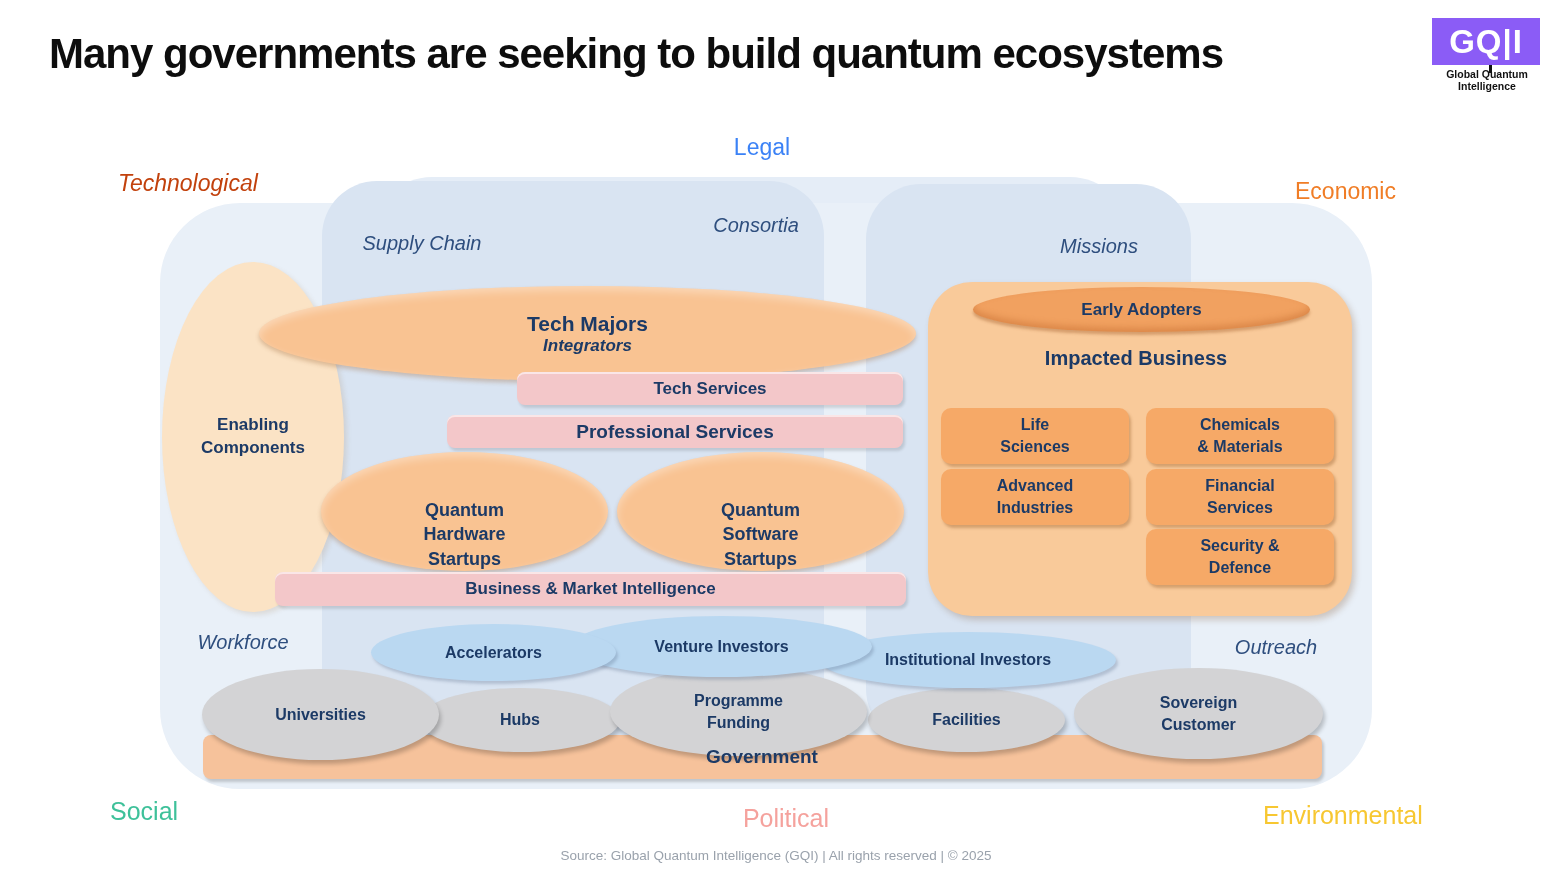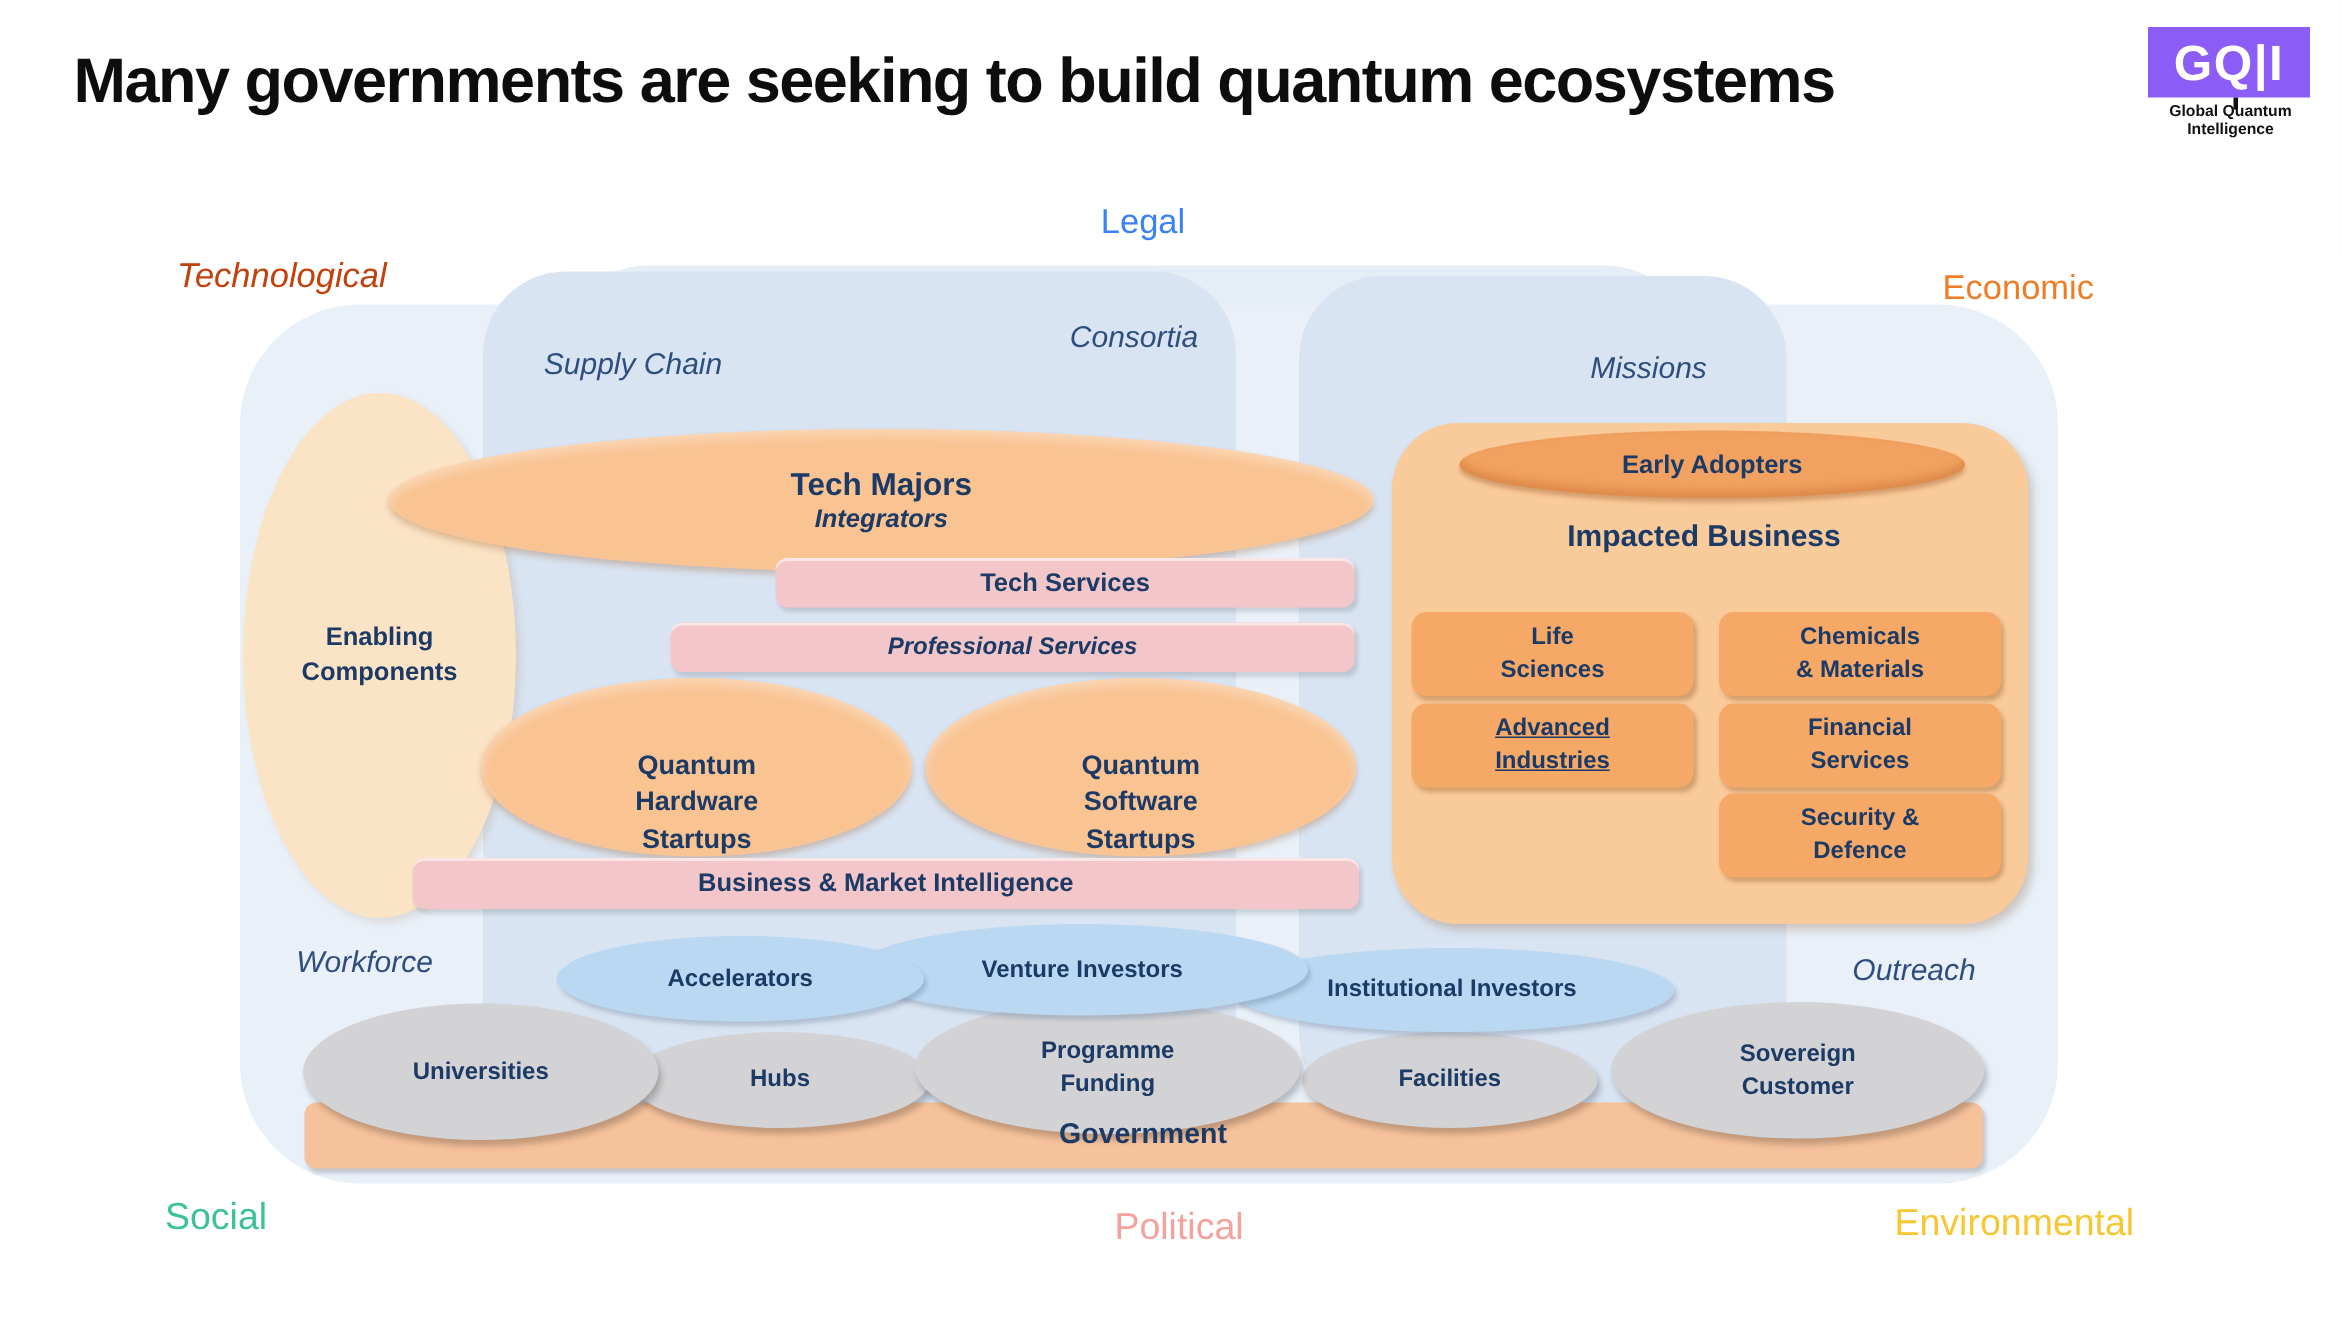--- a/index.html
+++ b/index.html
@@ -53,21 +53,21 @@
   <div class="abs ellipse oell" style="left:259px;top:286px;width:657px;height:95px;
        display:flex;flex-direction:column;align-items:center;justify-content:center;">
     <div class="navy" style="font-size:21px;">Tech Majors</div>
     <div class="navy" style="font-size:17px;font-style:italic;">Integrators</div>
   </div>
 
   <div class="abs rbar flexc" style="left:517px;top:372px;width:386px;height:33px;">
     <div class="navy" style="font-size:17px;">Tech Services</div>
   </div>
   <div class="abs rbar flexc" style="left:447px;top:415px;width:456px;height:33px;">
-    <div class="navy" style="font-size:16px;font-style:italic;">Professional Services</div>
+    <div class="navy" style="font-size:19px;">Professional Services</div>
   </div>
 
   <div class="abs ellipse oell flexc" style="left:321px;top:452px;width:287px;height:119px;">
     <div class="navy pre" style="font-size:18px;line-height:1.35;">Quantum
 Hardware
 Startups</div>
   </div>
   <div class="abs ellipse oell flexc" style="left:617px;top:452px;width:287px;height:119px;">
     <div class="navy pre" style="font-size:18px;line-height:1.35;">Quantum
 Software
@@ -88,21 +88,21 @@
 
   <div class="abs obox flexc" style="left:941px;top:408px;width:188px;height:56px;">
     <div class="navy pre" style="font-size:16px;line-height:1.35;">Life
 Sciences</div>
   </div>
   <div class="abs obox flexc" style="left:1146px;top:408px;width:188px;height:56px;">
     <div class="navy pre" style="font-size:16px;line-height:1.35;">Chemicals
 &amp; Materials</div>
   </div>
   <div class="abs obox flexc" style="left:941px;top:469px;width:188px;height:56px;">
-    <div class="navy pre" style="font-size:16px;line-height:1.35;text-decoration:underline;">Advanced
+    <div class="navy pre" style="font-size:16px;line-height:1.35;">Advanced
 Industries</div>
   </div>
   <div class="abs obox flexc" style="left:1146px;top:469px;width:188px;height:56px;">
     <div class="navy pre" style="font-size:16px;line-height:1.35;">Financial
 Services</div>
   </div>
   <div class="abs obox flexc" style="left:1146px;top:529px;width:188px;height:56px;">
     <div class="navy pre" style="font-size:16px;line-height:1.35;">Security &amp;
 Defence</div>
   </div>
@@ -140,14 +140,15 @@
     <div class="navy" style="font-size:16px;">Accelerators</div>
   </div>
 
   <div class="abs corner-label" style="left:118px;top:170px;color:#c2410c;font-style:italic;">Technological</div>
   <div class="abs corner-label" style="left:762px;top:134px;transform:translateX(-50%);color:#3b82f6;">Legal</div>
   <div class="abs corner-label" style="left:1295px;top:178px;color:#F07D26;">Economic</div>
   <div class="abs" style="left:110px;top:797px;font-size:25px;color:#3EC19A;">Social</div>
   <div class="abs" style="left:786px;top:804px;transform:translateX(-50%);font-size:25px;color:#F5A29D;">Political</div>
   <div class="abs" style="left:1263px;top:801px;font-size:25px;color:#F7C731;">Environmental</div>
 
+  <div class="abs" style="left:776px;top:848px;transform:translateX(-50%);font-size:13.5px;color:#9AA2AC;">Source: Global Quantum Intelligence (GQI) | All rights reserved | © 2025</div>
 
 </div>
 
 </body></html>

